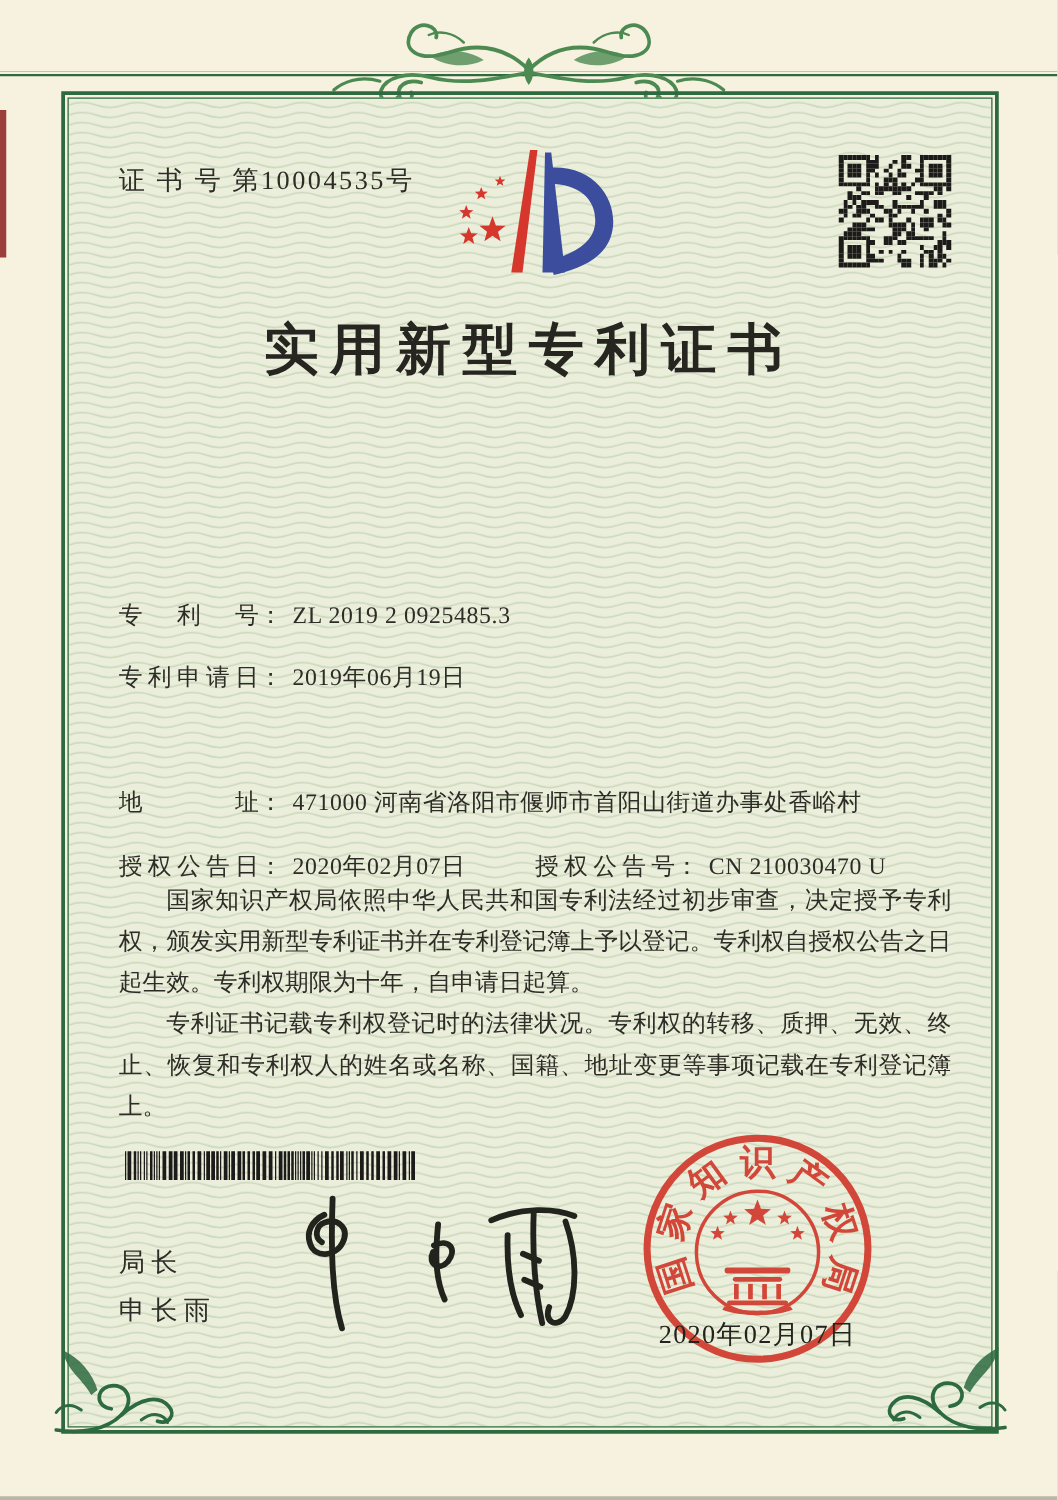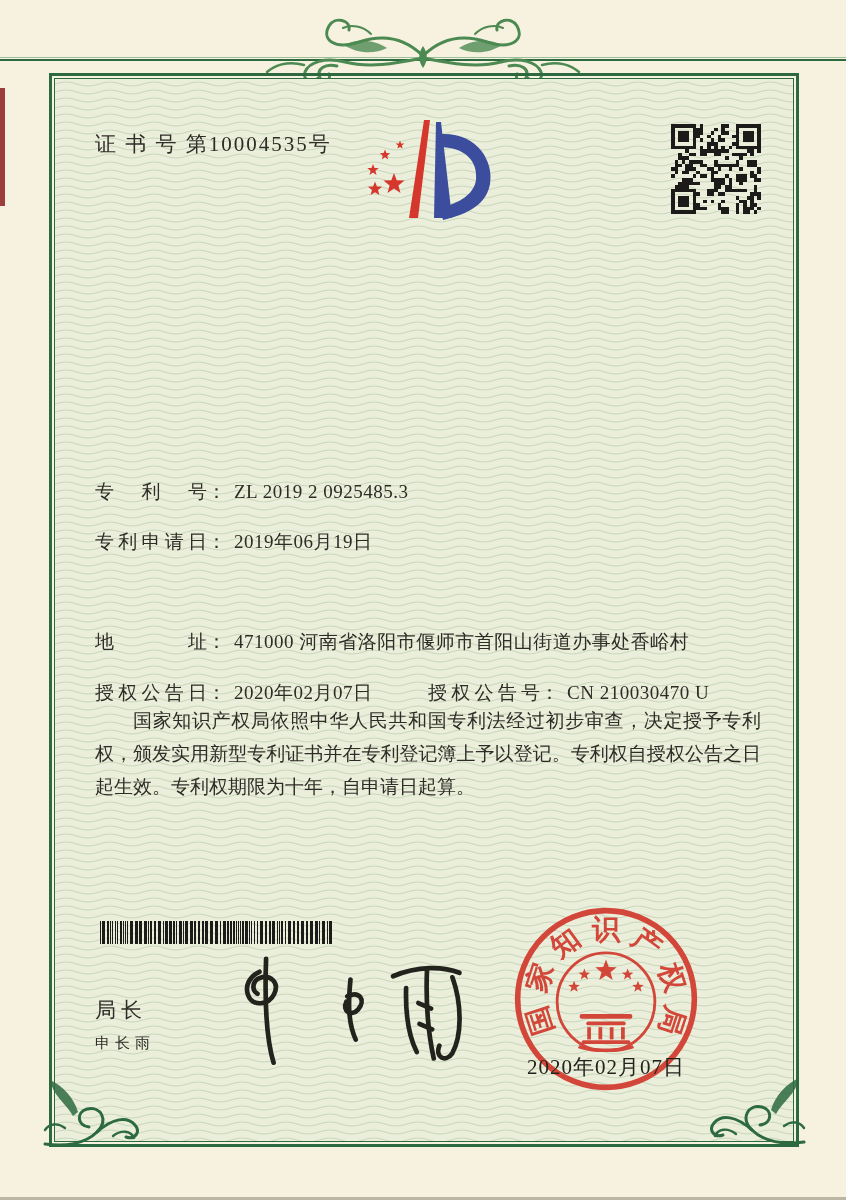--- a/index.html
+++ b/index.html
@@ -46,21 +46,21 @@
   .fvalue{letter-spacing:.5px;}
   .r1{top:366px;} .r2{top:428px;} .r3{top:479px;} .r4{top:529px;}
   .r5{top:579px;} .r6{top:629px;} .r7{top:680px;}
   .grant2{position:absolute;left:333px;top:0;white-space:nowrap;}
   .paras{position:absolute;left:95px;top:704px;width:666px;font-size:19px;line-height:33px;text-align:justify;}
   .paras p{margin:0;text-indent:2em;}
   .barcode{position:absolute;left:100px;top:921px;width:234px;height:23px;display:flex;align-items:stretch;}
   .barcode div{height:100%;}
   .bar{background:var(--ink);} .gap{background:transparent;}
   .director-title{position:absolute;left:95px;top:996px;font-size:21px;letter-spacing:5px;}
-  .director-name{position:absolute;left:95px;top:1034px;font-size:15px;letter-spacing:5px;}
+  .director-name{position:absolute;left:95px;top:1034px;font-size:21px;letter-spacing:5px;}
   .signature{position:absolute;left:222px;top:946px;width:260px;height:120px;z-index:3;}
   .sig-stroke{fill:none;stroke:#23231d;stroke-width:4.5;stroke-linecap:round;stroke-linejoin:round;}
   .seal{position:absolute;left:512px;top:905px;width:188px;height:188px;z-index:4;opacity:.93;}
   .seal-date{position:absolute;left:527px;top:1053px;font-size:21px;letter-spacing:1px;z-index:5;color:#23221d;}
   .page-footer{position:absolute;left:49px;top:1114px;width:744px;text-align:center;
     font-size:16.5px;letter-spacing:2px;z-index:3;}
   .back-note{position:absolute;left:0;top:1161px;width:846px;text-align:center;
     font-size:18px;letter-spacing:4px;color:#4a463c;}
 </style>
 </head>
@@ -758,39 +758,41 @@
         <div></div>
         <div class="qm"></div>
         <div></div>
         <div class="qm"></div>
         <div class="qm"></div>
         <div></div>
         <div class="qm"></div>
         <div></div>
       </div>
 
+    <div class="title">实用新型专利证书</div>
 
     <div class="row r3">
       <span class="flabel">专利号</span><span class="fcolon">：</span><span class="fvalue">ZL 2019 2 0925485.3</span>
     </div>
     <div class="row r4">
       <span class="flabel">专利申请日</span><span class="fcolon">：</span><span class="fvalue">2019年06月19日</span>
     </div>
     <div class="row r6">
       <span class="flabel">地址</span><span class="fcolon">：</span><span class="fvalue">471000 河南省洛阳市偃师市首阳山街道办事处香峪村</span>
     </div>
     <div class="row r7">
       <span class="flabel">授权公告日</span><span class="fcolon">：</span><span class="fvalue">2020年02月07日</span>
       <span class="grant2">
         <span class="flabel">授权公告号</span><span class="fcolon">：</span><span class="fvalue">CN 210030470 U</span>
       </span>
     </div>
 
     <div class="paras">
       <p>国家知识产权局依照中华人民共和国专利法经过初步审查，决定授予专利权，颁发实用新型专利证书并在专利登记簿上予以登记。专利权自授权公告之日起生效。专利权期限为十年，自申请日起算。</p>
+      <p>专利证书记载专利权登记时的法律状况。专利权的转移、质押、无效、终止、恢复和专利权人的姓名或名称、国籍、地址变更等事项记载在专利登记簿上。</p>
     </div>
 
     <div class="barcode" id="barcode">
         <div class="bar" style="width: 1px;"></div>
         <div class="gap" style="width: 1px;"></div>
         <div class="bar" style="width: 3px;"></div>
         <div class="gap" style="width: 2px;"></div>
         <div class="bar" style="width: 2px;"></div>
         <div class="gap" style="width: 1px;"></div>
         <div class="bar" style="width: 1px;"></div>

